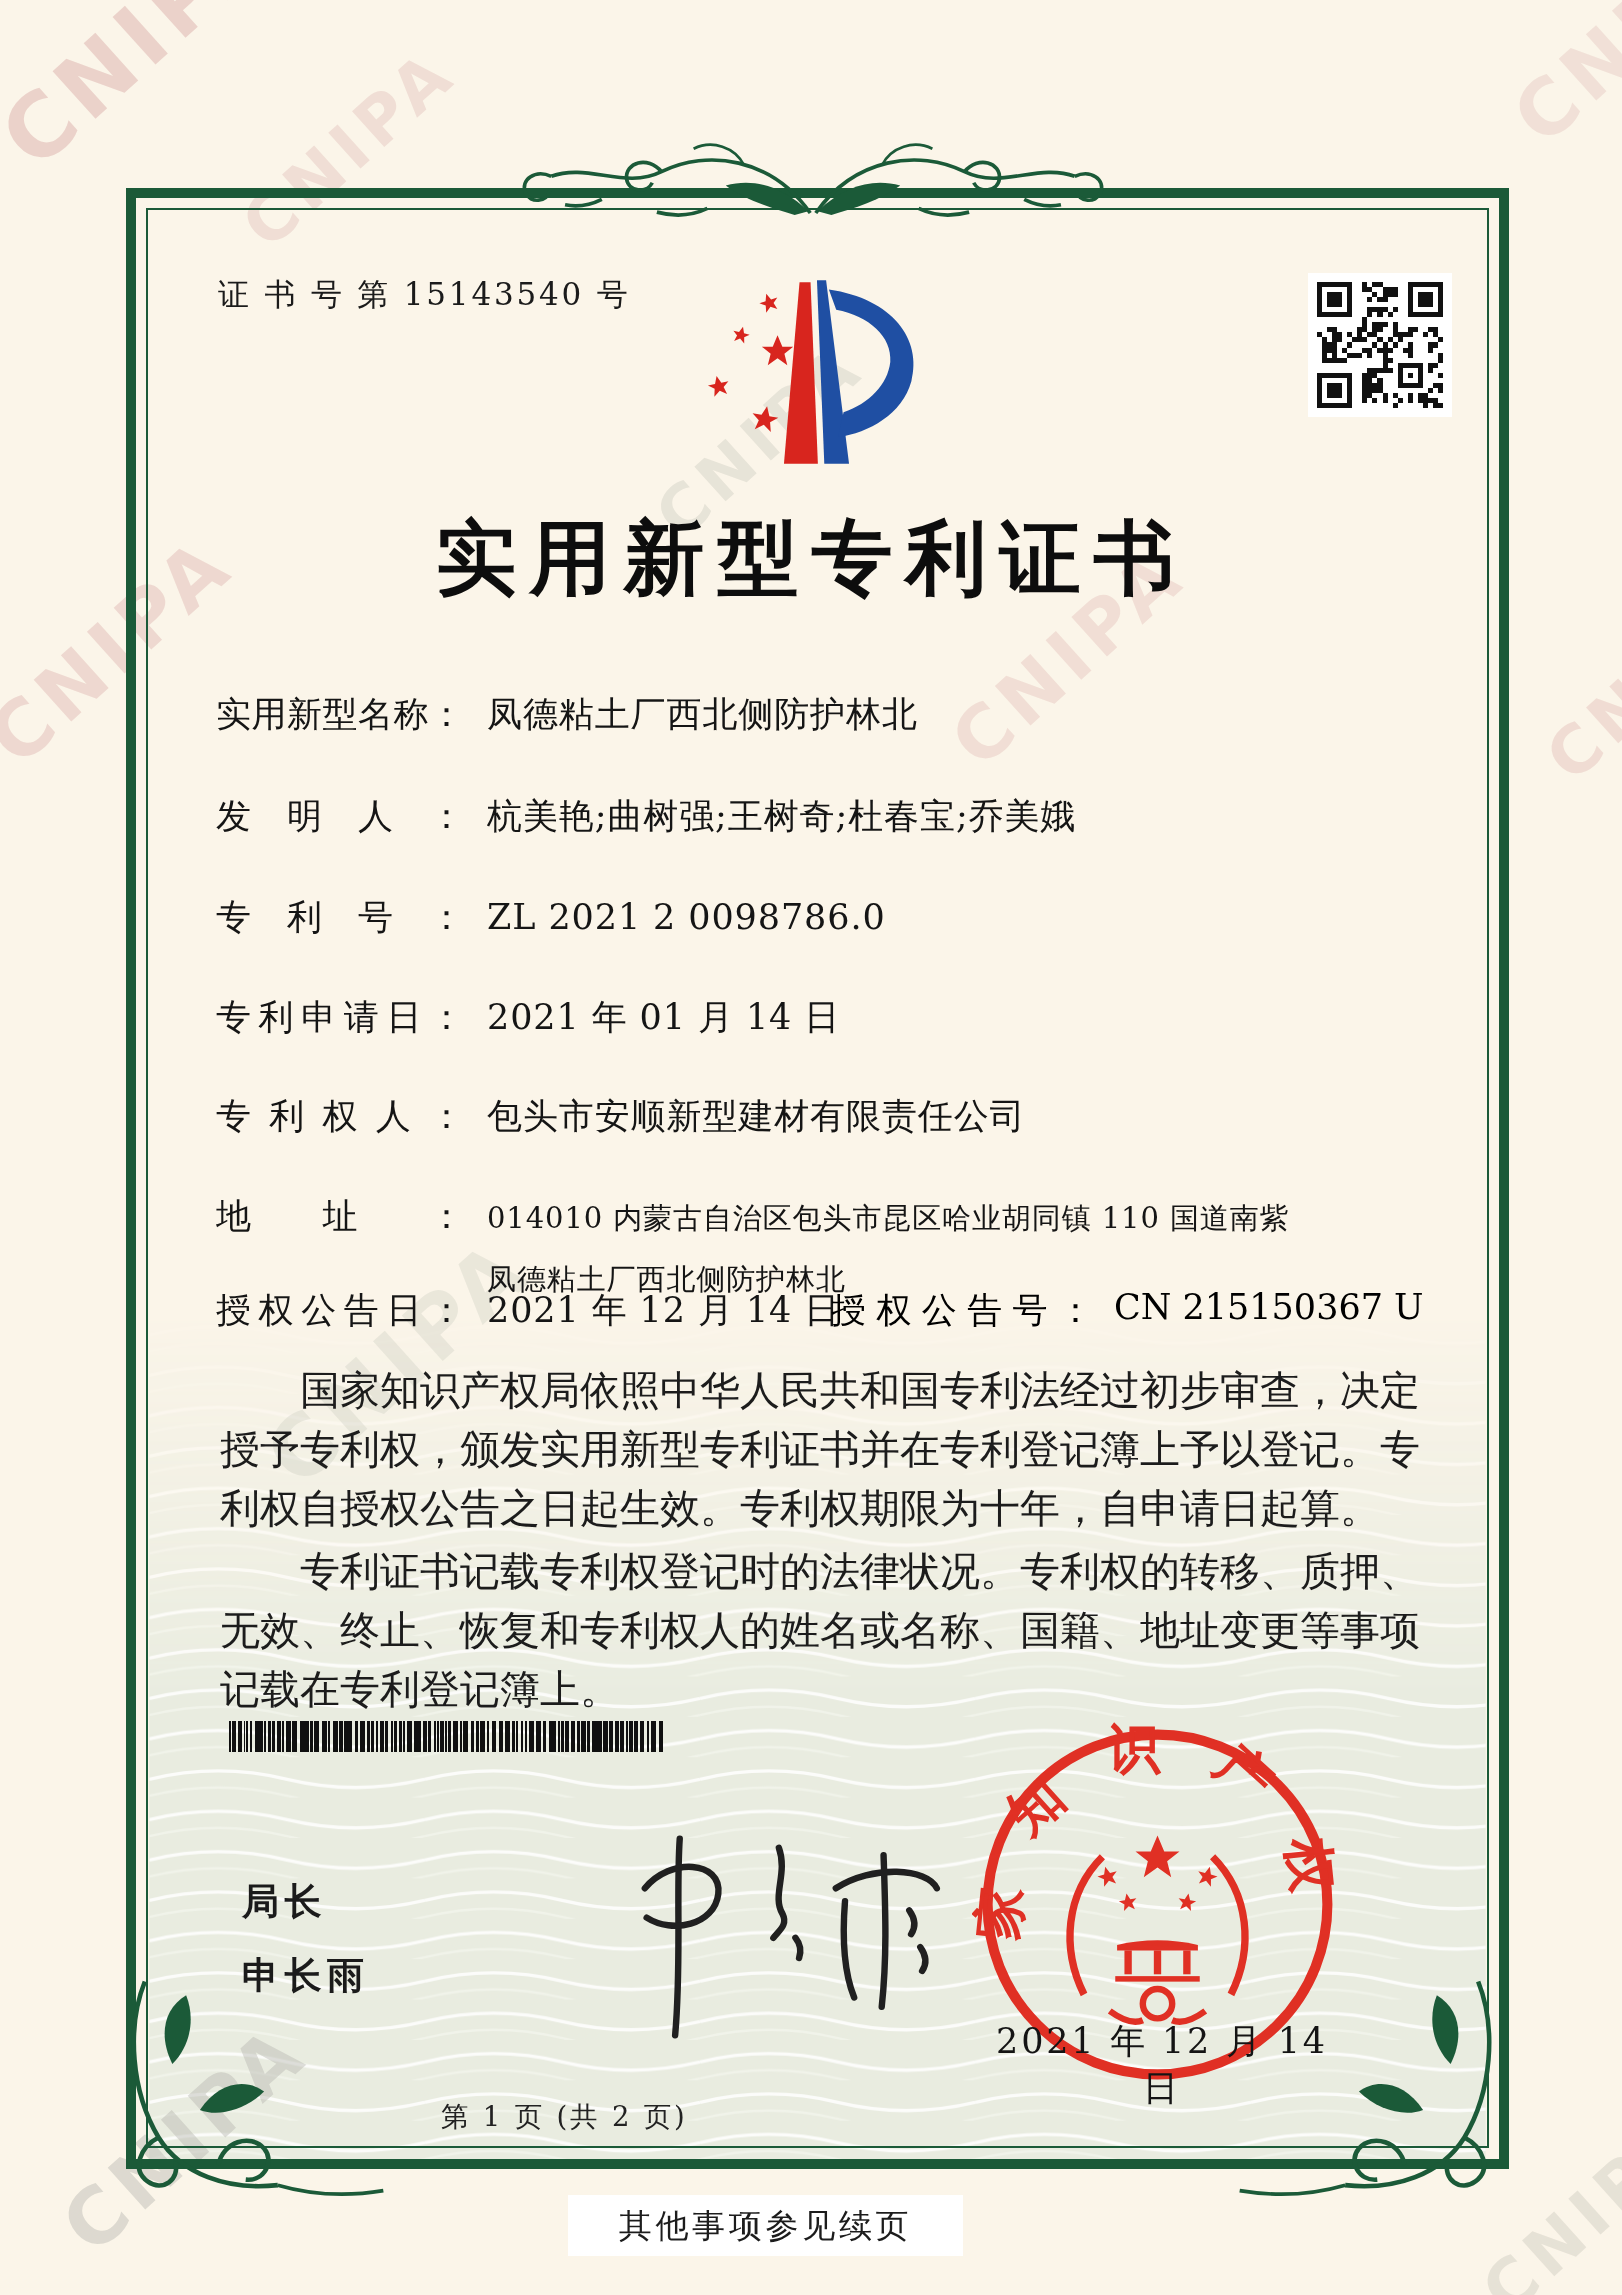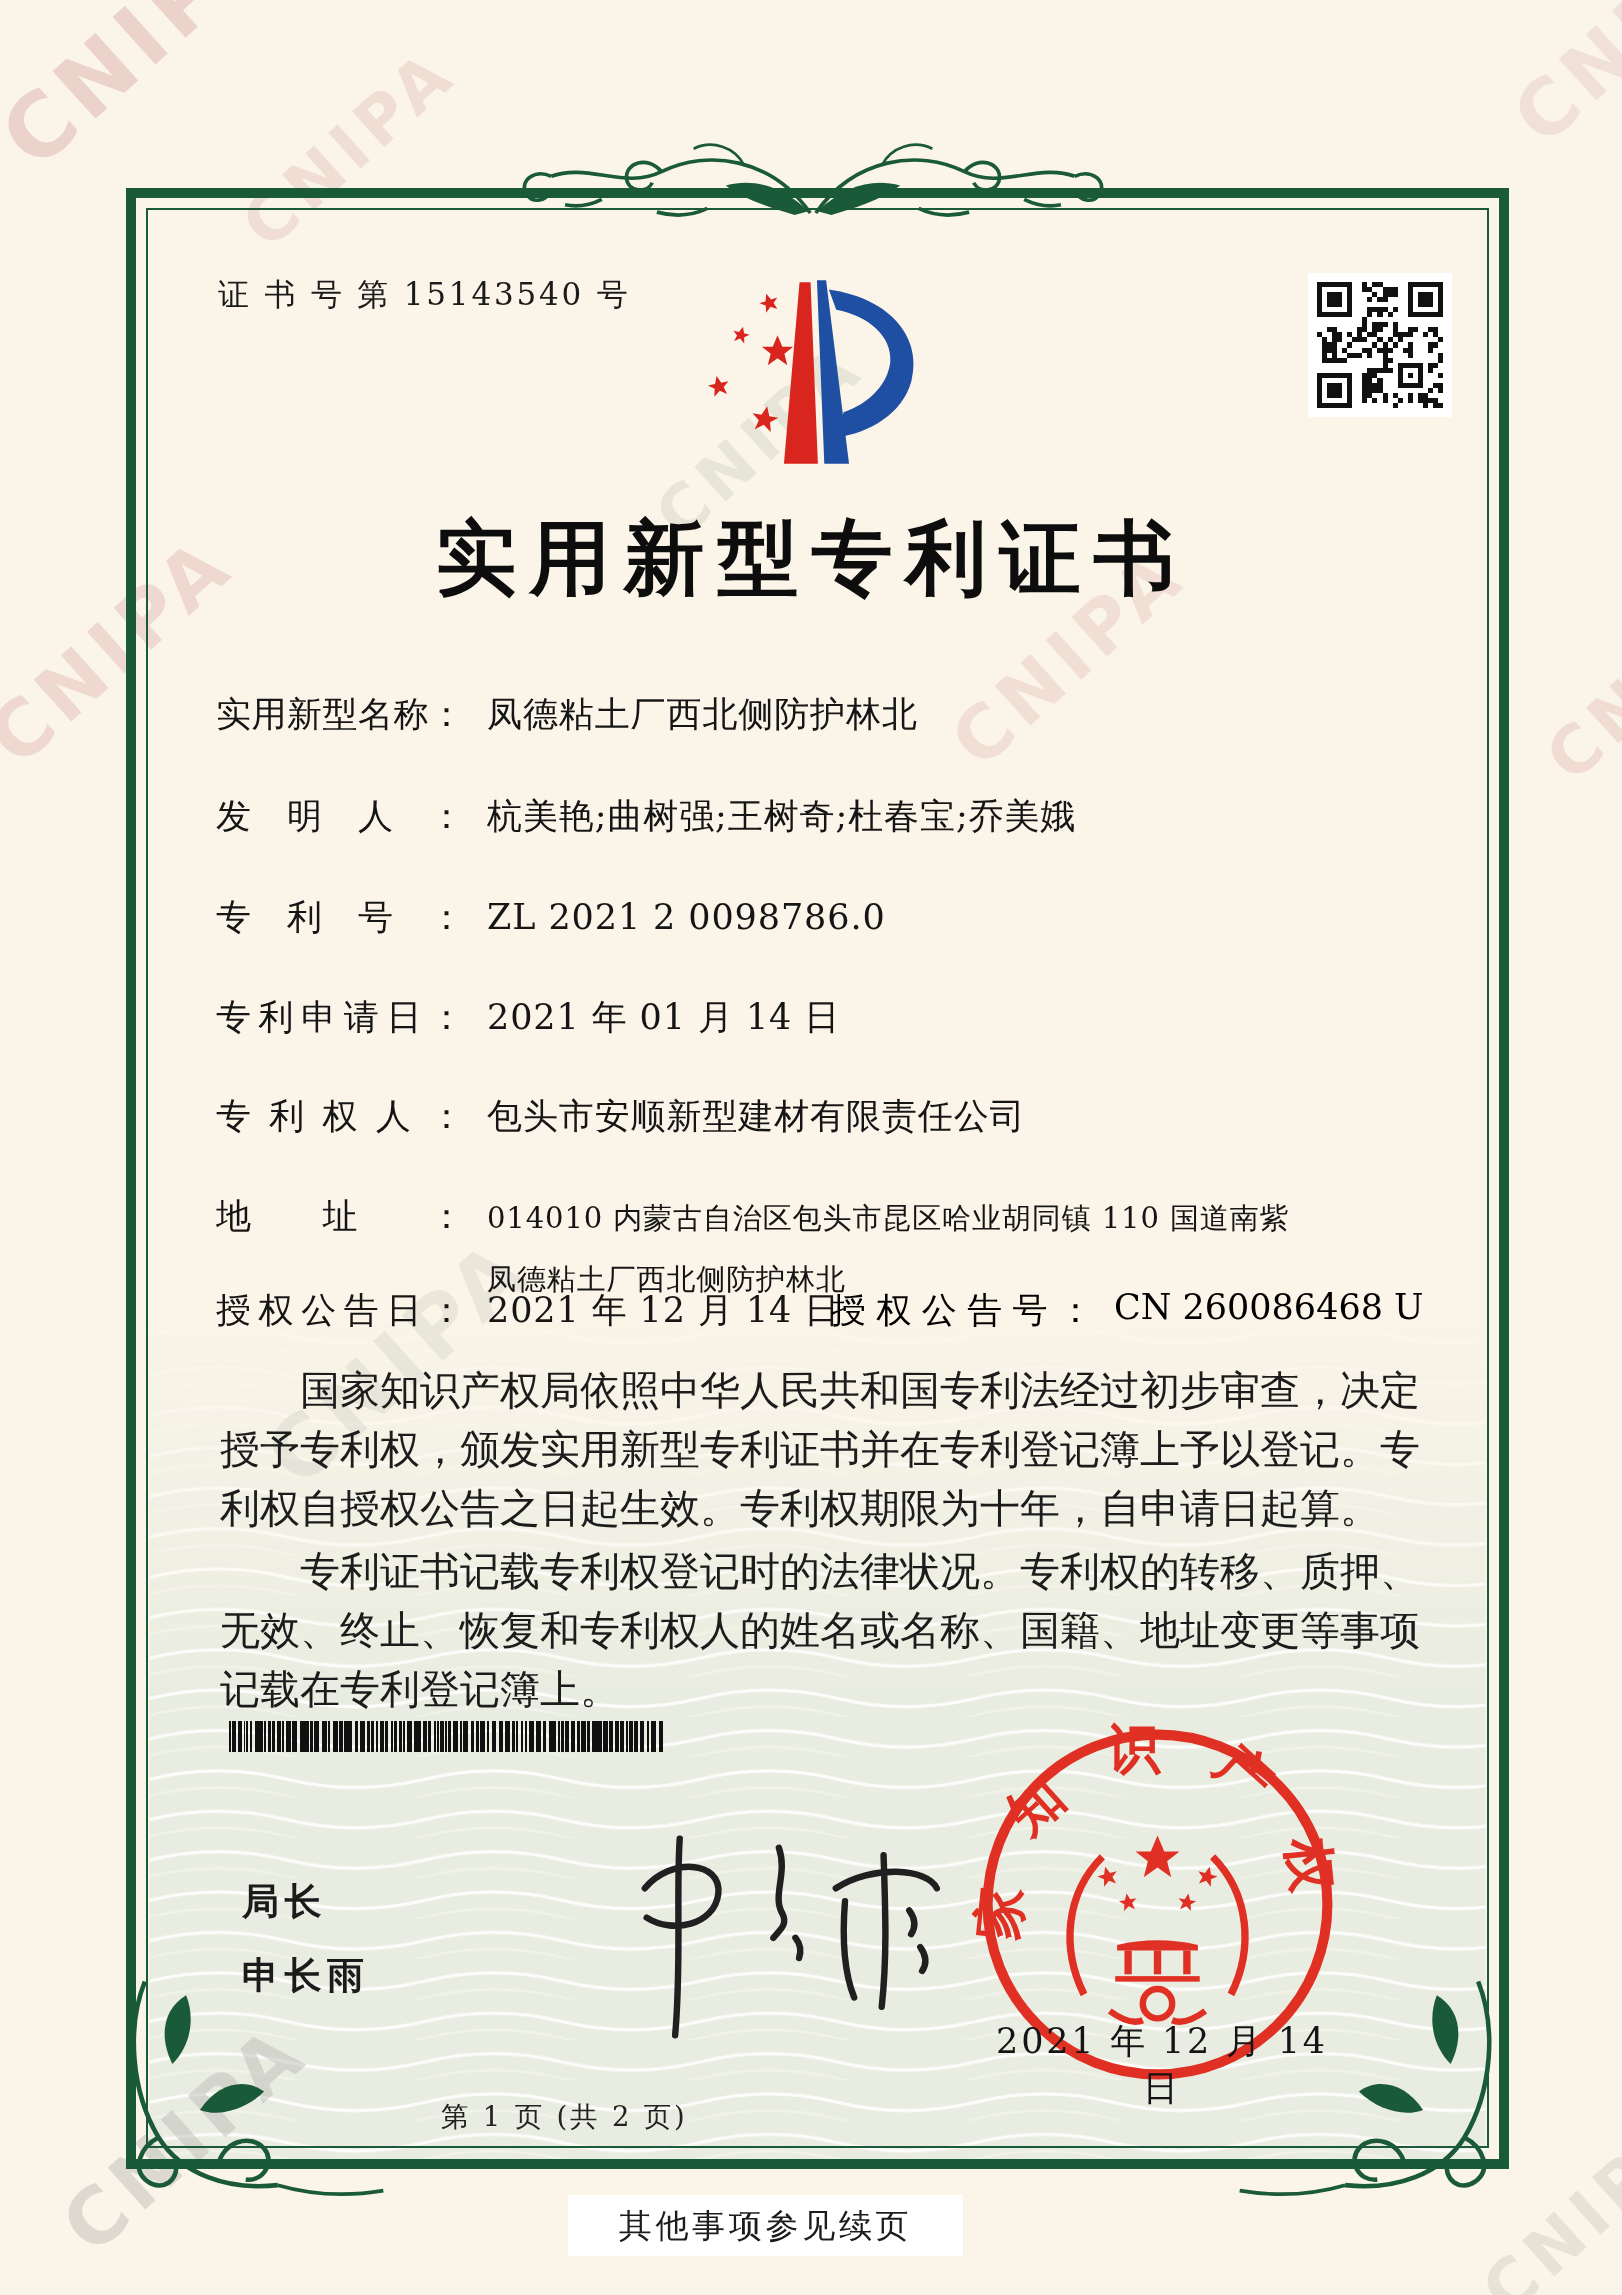--- a/index.html
+++ b/index.html
@@ -334,21 +334,21 @@
     <div class="flab">地址：</div>
     <div class="addr-lines" style="margin-left:23px">
       <div>014010 内蒙古自治区包头市昆区哈业胡同镇 110 国道南紫</div>
       <div>凤德粘土厂西北侧防护林北</div>
     </div>
   </div>
   <div class="frow" id="grant-row" style="top:1287px">
     <div class="flab">授权公告日：</div>
     <div class="fval">2021 年 12 月 14 日</div>
     <div class="flab2">授权公告号：</div>
-    <div class="fval2">CN 260086468 U</div>
+    <div class="fval2">CN 215150367 U</div>
   </div>
 
   <div class="content" id="body-text">
     <p>国家知识产权局依照中华人民共和国专利法经过初步审查，决定授予专利权，颁发实用新型专利证书并在专利登记簿上予以登记。专利权自授权公告之日起生效。专利权期限为十年，自申请日起算。</p>
     <p>专利证书记载专利权登记时的法律状况。专利权的转移、质押、无效、终止、恢复和专利权人的姓名或名称、国籍、地址变更等事项记载在专利登记簿上。</p>
   </div>
 
   <div id="barcode-bars">
       <div style="position: absolute; top: 0px; bottom: 0px; left: 0px; width: 1.8px; background: rgb(16, 16, 16);"></div>
       <div style="position: absolute; top: 0px; bottom: 0px; left: 2.8px; width: 4.6px; background: rgb(16, 16, 16);"></div>

